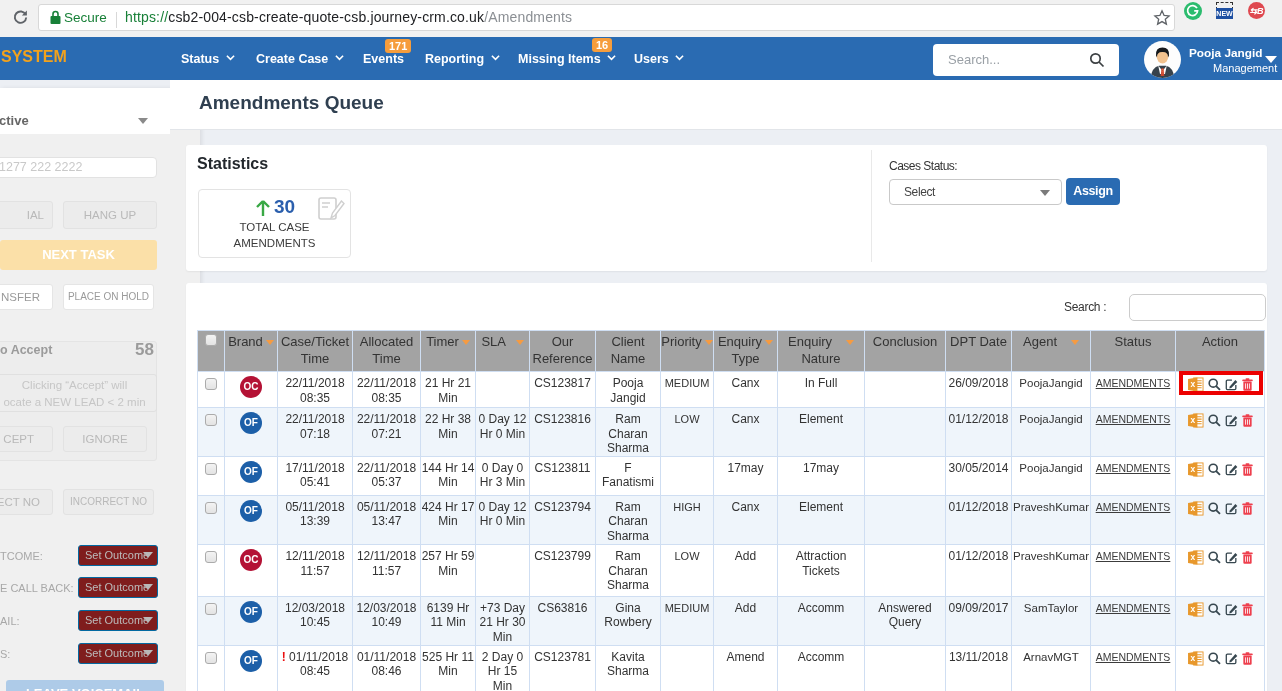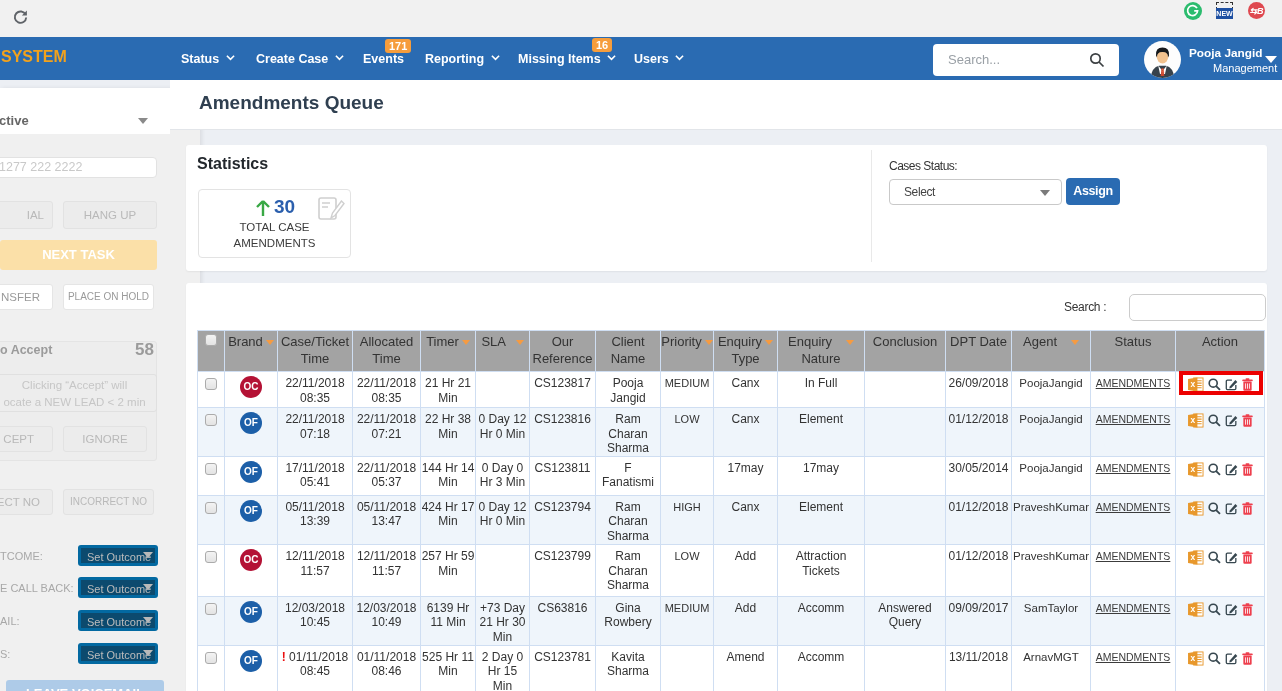--- a/index.html
+++ b/index.html
@@ -31,21 +31,21 @@
 #uname { position:absolute; left:1189px; top:46px; color:#fff; font-size:11.8px; font-weight:bold; white-space:nowrap; }
 #urole { position:absolute; left:1189px; top:62px; color:#fff; font-size:11px; white-space:nowrap;padding-left:24px; }
 #ucaret { position:absolute; left:1265px; top:56px; width:0; height:0; border-left:6px solid transparent; border-right:6px solid transparent; border-top:7px solid #fff; }
 
 
 #sidebar { position:absolute; left:0; top:88px; width:200px; height:611px; background:#f0f0f0; box-shadow:2px 0 4px rgba(0,0,0,.08); }
 #sidebar .topwhite { position:absolute; left:0; top:0; width:170px; height:46px; background:#fff; }
 .sbtn { position:absolute; background:#ececec; border:1px solid #e2e2e2; border-radius:3px; color:#b9b9b9; font-size:11.5px; text-align:center; white-space:nowrap; overflow:hidden; }
 .sbtn.white { background:#fff; border-color:#e5e5e5; color:#9a9a9a; }
 .slabel { position:absolute; color:#a8a8a8; font-size:11px; }
-.sselect { position:absolute; background:#0c4a6e; border:3px solid #0369a1; border-radius:3px; color:#bcbcbc; font-size:11px; }
+.sselect { position:absolute; background:#7f1d1d; border:1px solid #0369a1; border-radius:3px; color:#bcbcbc; font-size:11px; }
 .scaret { position:absolute; width:0; height:0; border-left:5px solid transparent; border-right:5px solid transparent; border-top:6px solid #b9b9b9; }
 
 
 #headstrip { position:absolute; left:170px; top:80px; width:1112px; height:50px; background:#fff; border-bottom:1px solid #e2e5e9; }
 #headstrip h1 { position:absolute; left:29px; top:12px; font-size:19px; font-weight:bold; color:#2f3f50; }
 .panel { position:absolute; background:#fff; border-radius:3px; box-shadow:0 1px 2px rgba(0,0,0,.06); }
 #statspanel { left:186px; top:145px; width:1081px; height:126px; }
 #statspanel h2 { position:absolute; left:11px; top:10px; font-size:16px; font-weight:bold; color:#23282d; }
 #statcard { position:absolute; left:12px; top:44px; width:153px; height:69px; border:1px solid #e3e3e3; border-radius:4px; }
 #statdivider { position:absolute; left:685px; top:5px; width:1px; height:112px; background:#e9e9e9; }
@@ -102,20 +102,32 @@
   <path d="M4.2 6.2v6.3M6.5 6.2v6.3M8.8 6.2v6.3" stroke="#fff" stroke-width="1"></path>
 </symbol>
 </defs>
 </svg>
 
 <div id="chrome">
   <svg class="abs" style="left:12px;top:9px" width="17" height="17" viewBox="0 0 17 17">
         <path d="M13.6 5.6 A5.7 5.7 0 1 0 14.2 8.5" fill="none" stroke="#5f6368" stroke-width="1.9"></path>
         <path d="M14.9 1.6 v5 h-5 z" fill="#5f6368"></path>
       </svg>
+  <div id="urlbar">
+    <svg class="lock" width="11" height="15" viewBox="0 0 11 15">
+          <rect x="0.5" y="6" width="10" height="8" rx="1" fill="#188038"></rect>
+          <path d="M3 6V4a2.5 2.5 0 0 1 5 0v2" fill="none" stroke="#188038" stroke-width="1.6"></path>
+        </svg>
+    <span class="secure">Secure</span>
+    <span class="sep" style="left:77px;top:7px;width:1px;height:16px;background:#d8d8d8;position:absolute;color:transparent"></span>
+    <span class="url"><span class="green">https://</span>csb2-004-csb-create-quote-csb.journey-crm.co.uk<span class="gray">/Amendments</span></span>
+    <svg class="star" width="18" height="18" viewBox="0 0 18 18">
+          <path d="M9 1.8l2.1 4.6 5 .5-3.8 3.3 1.1 4.9L9 12.6l-4.4 2.5 1.1-4.9L1.9 6.9l5-.5z" fill="none" stroke="#5f6368" stroke-width="1.3"></path>
+        </svg>
+  </div>
   <svg class="abs" style="left:1184px;top:2px" width="18" height="18" viewBox="0 0 18 18">
         <circle cx="9" cy="9" r="9" fill="#2bbc6e"></circle>
         <path d="M13 6.2a5 5 0 1 0 .6 2.6l-3.4 0" fill="none" stroke="#fff" stroke-width="1.7"></path>
       </svg>
   <div class="abs" style="left:1216px;top:2px;width:17px;height:17px">
     <div class="abs" style="left:0;top:0;width:17px;height:8px;border:1.5px dashed #333;border-bottom:none"></div>
     <div class="abs" style="left:0;top:6px;width:17px;height:11px;background:#1e50a2;color:#fff;font-size:7px;font-weight:bold;text-align:center;line-height:11px">NEW</div>
   </div>
   <svg class="abs" style="left:1248px;top:2px" width="17" height="17" viewBox="0 0 17 17">
         <circle cx="8.5" cy="8.5" r="8.5" fill="#df4950"></circle>

